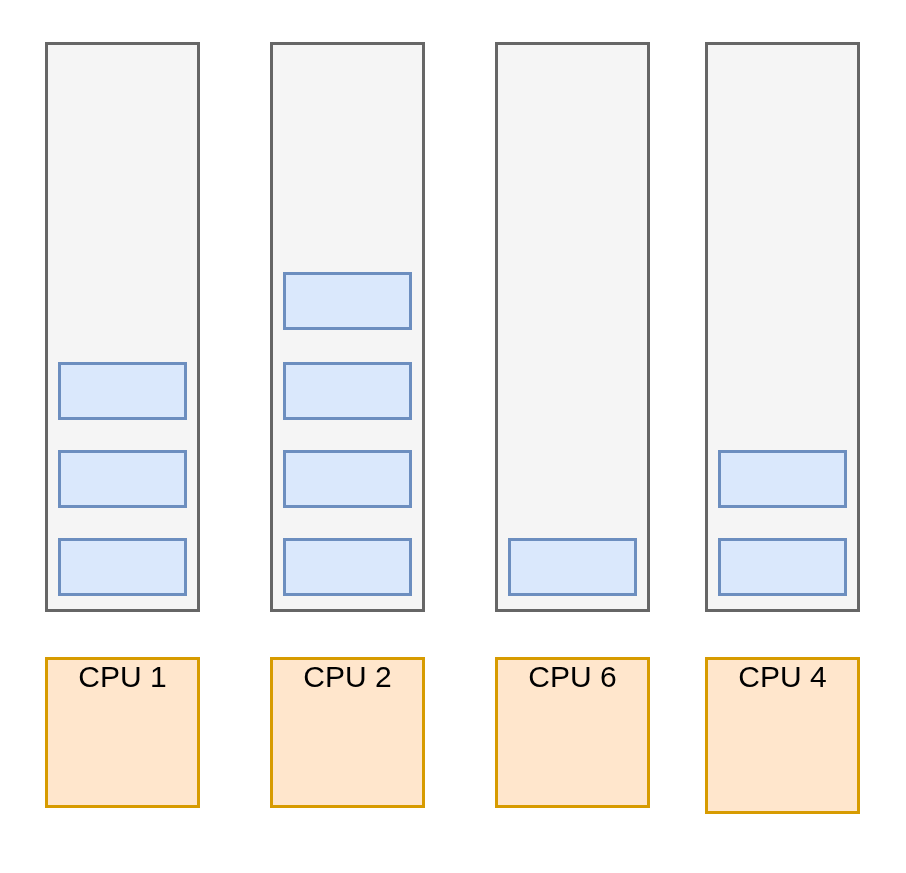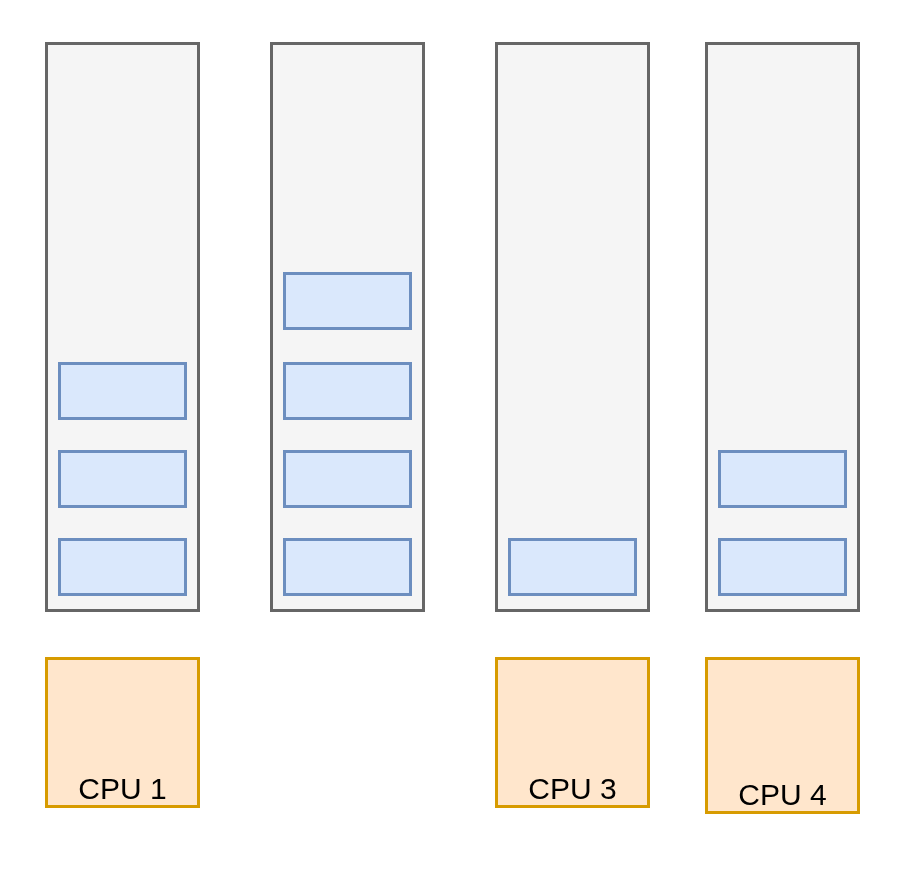--- a/index.html
+++ b/index.html
@@ -28,21 +28,21 @@
     box-sizing: border-box;
     background: #dae8fc;
     border: 3px solid #6c8ebf;
   }
   .cpu-box {
     position: absolute;
     box-sizing: border-box;
     background: #ffe6cc;
     border: 3px solid #d79b00;
     display: flex;
-    align-items: flex-end;
+    align-items: flex-start;
     justify-content: center;
   }
   .cpu-label {
     font-family: "Liberation Sans", sans-serif;
     font-size: 30px;
     line-height: 1.1;
     color: #000000;
     white-space: nowrap;
     user-select: none;
   }
@@ -56,24 +56,27 @@
     <div class="task-block" style="left: 58px; top: 450px; width: 129px; height: 58px; border-color: rgb(108, 142, 191); background: rgb(218, 232, 252);"></div>
     <div class="task-block" style="left: 58px; top: 538px; width: 129px; height: 58px; border-color: rgb(108, 142, 191); background: rgb(218, 232, 252);"></div>
     <div class="cpu-box" style="left: 45px; top: 657px; width: 155px; height: 151px; border-color: rgb(215, 155, 0); background: rgb(255, 230, 204);">
       <span class="cpu-label" style="color: rgb(0, 0, 0);">CPU 1</span>
     </div>
     <div class="queue-column" style="left: 270px; top: 42px; width: 155px; height: 570px; border-color: rgb(102, 102, 102); background: rgb(245, 245, 245);"></div>
     <div class="task-block" style="left: 283px; top: 272px; width: 129px; height: 58px; border-color: rgb(108, 142, 191); background: rgb(218, 232, 252);"></div>
     <div class="task-block" style="left: 283px; top: 362px; width: 129px; height: 58px; border-color: rgb(108, 142, 191); background: rgb(218, 232, 252);"></div>
     <div class="task-block" style="left: 283px; top: 450px; width: 129px; height: 58px; border-color: rgb(108, 142, 191); background: rgb(218, 232, 252);"></div>
     <div class="task-block" style="left: 283px; top: 538px; width: 129px; height: 58px; border-color: rgb(108, 142, 191); background: rgb(218, 232, 252);"></div>
+    <div class="cpu-box" style="left: 270px; top: 657px; width: 155px; height: 151px; border-color: rgb(215, 155, 0); background: rgb(255, 230, 204);">
+      <span class="cpu-label" style="color: rgb(0, 0, 0);">CPU 2</span>
+    </div>
     <div class="queue-column" style="left: 495px; top: 42px; width: 155px; height: 570px; border-color: rgb(102, 102, 102); background: rgb(245, 245, 245);"></div>
     <div class="task-block" style="left: 508px; top: 538px; width: 129px; height: 58px; border-color: rgb(108, 142, 191); background: rgb(218, 232, 252);"></div>
     <div class="cpu-box" style="left: 495px; top: 657px; width: 155px; height: 151px; border-color: rgb(215, 155, 0); background: rgb(255, 230, 204);">
-      <span class="cpu-label" style="color: rgb(0, 0, 0);">CPU 3</span>
+      <span class="cpu-label" style="color: rgb(0, 0, 0);">CPU 6</span>
     </div>
     <div class="queue-column" style="left: 705px; top: 42px; width: 155px; height: 570px; border-color: rgb(102, 102, 102); background: rgb(245, 245, 245);"></div>
     <div class="task-block" style="left: 718px; top: 450px; width: 129px; height: 58px; border-color: rgb(108, 142, 191); background: rgb(218, 232, 252);"></div>
     <div class="task-block" style="left: 718px; top: 538px; width: 129px; height: 58px; border-color: rgb(108, 142, 191); background: rgb(218, 232, 252);"></div>
     <div class="cpu-box" style="left: 705px; top: 657px; width: 155px; height: 157px; border-color: rgb(215, 155, 0); background: rgb(255, 230, 204);">
       <span class="cpu-label" style="color: rgb(0, 0, 0);">CPU 4</span>
     </div>
   </div>
 
 </body></html>

